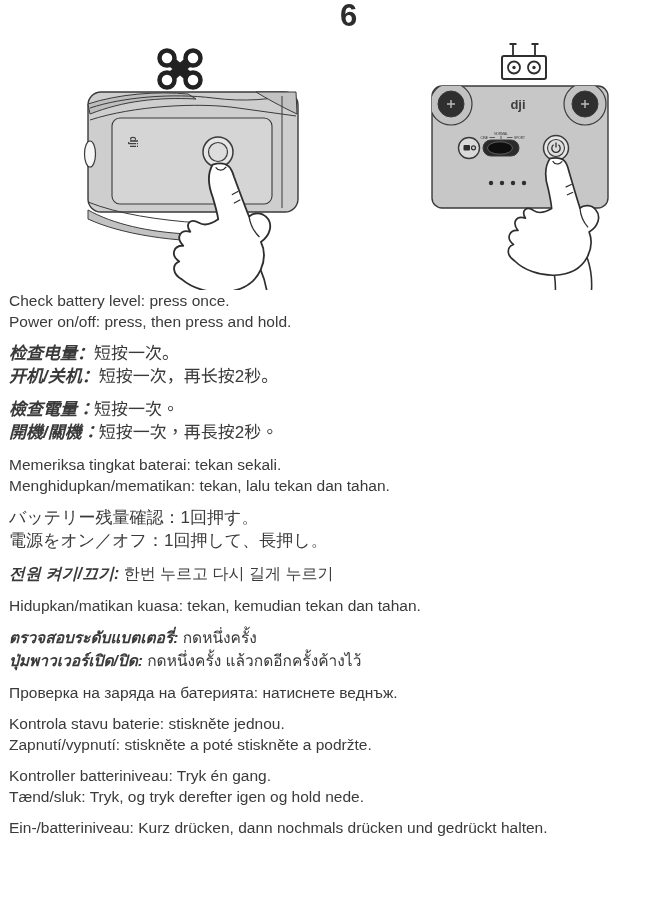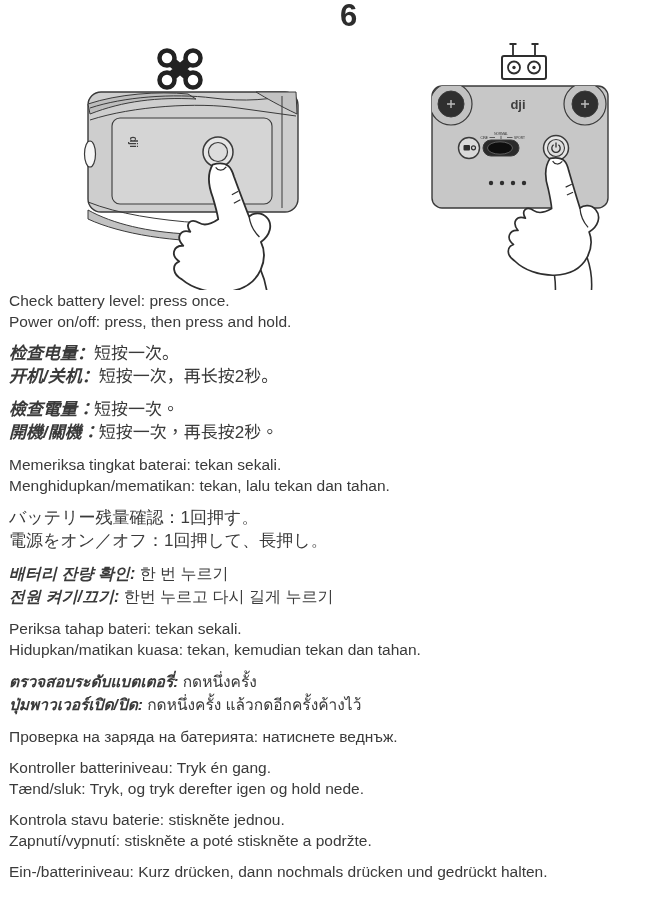--- a/index.html
+++ b/index.html
@@ -171,45 +171,43 @@
     <p class="line"><span class="lbl">Memeriksa tingkat baterai:</span> <span>tekan sekali.</span></p>
     <p class="line"><span class="lbl">Menghidupkan/mematikan:</span> <span>tekan, lalu tekan dan tahan.</span></p>
   </div>
 
   <div class="blk blk-cjk" lang="ja">
     <p class="line"><span class="lbl">バッテリー残量確認：</span><span>1回押す。</span></p>
     <p class="line"><span class="lbl">電源をオン／オフ：</span><span>1回押して、長押し。</span></p>
   </div>
 
   <div class="blk blk-ko bold" lang="ko">
-    <p class="line"><span class="lbl">배터리 잔량 확인:</span> <span>한 번 누르기</span></p>
     <p class="line"><span class="lbl">전원 켜기/끄기:</span> <span>한번 누르고 다시 길게 누르기</span></p>
   </div>
 
   <div class="blk blk-latin" lang="ms">
-    <p class="line"><span class="lbl">Periksa tahap bateri:</span> <span>tekan sekali.</span></p>
     <p class="line"><span class="lbl">Hidupkan/matikan kuasa:</span> <span>tekan, kemudian tekan dan tahan.</span></p>
   </div>
 
   <div class="blk blk-th bold" lang="th">
     <p class="line"><span class="lbl">ตรวจสอบระดับแบตเตอรี่:</span> <span>กดหนึ่งครั้ง</span></p>
     <p class="line"><span class="lbl">ปุ่มพาวเวอร์เปิด/ปิด:</span> <span>กดหนึ่งครั้ง แล้วกดอีกครั้งค้างไว้</span></p>
   </div>
 
   <div class="blk blk-latin" lang="bg">
     <p class="line"><span class="lbl">Проверка на заряда на батерията:</span> <span>натиснете веднъж.</span></p>
   </div>
 
+  <div class="blk blk-latin" lang="cs">
+    <p class="line"><span class="lbl">Kontrola stavu baterie:</span> <span>stiskněte jednou.</span></p>
+    <p class="line"><span class="lbl">Zapnutí/vypnutí:</span> <span>stiskněte a poté stiskněte a podržte.</span></p>
+  </div>
+
   <div class="blk blk-latin" lang="da">
     <p class="line"><span class="lbl">Kontroller batteriniveau:</span> <span>Tryk én gang.</span></p>
     <p class="line"><span class="lbl">Tænd/sluk:</span> <span>Tryk, og tryk derefter igen og hold nede.</span></p>
   </div>
 
-  <div class="blk blk-latin" lang="cs">
-    <p class="line"><span class="lbl">Kontrola stavu baterie:</span> <span>stiskněte jednou.</span></p>
-    <p class="line"><span class="lbl">Zapnutí/vypnutí:</span> <span>stiskněte a poté stiskněte a podržte.</span></p>
-  </div>
-
   <div class="blk blk-latin" lang="de">
     <p class="line"><span class="lbl">Ein-/batteriniveau:</span> <span>Kurz drücken, dann nochmals drücken und gedrückt halten.</span></p>
   </div>
 
 </div>
 
 </body></html>

